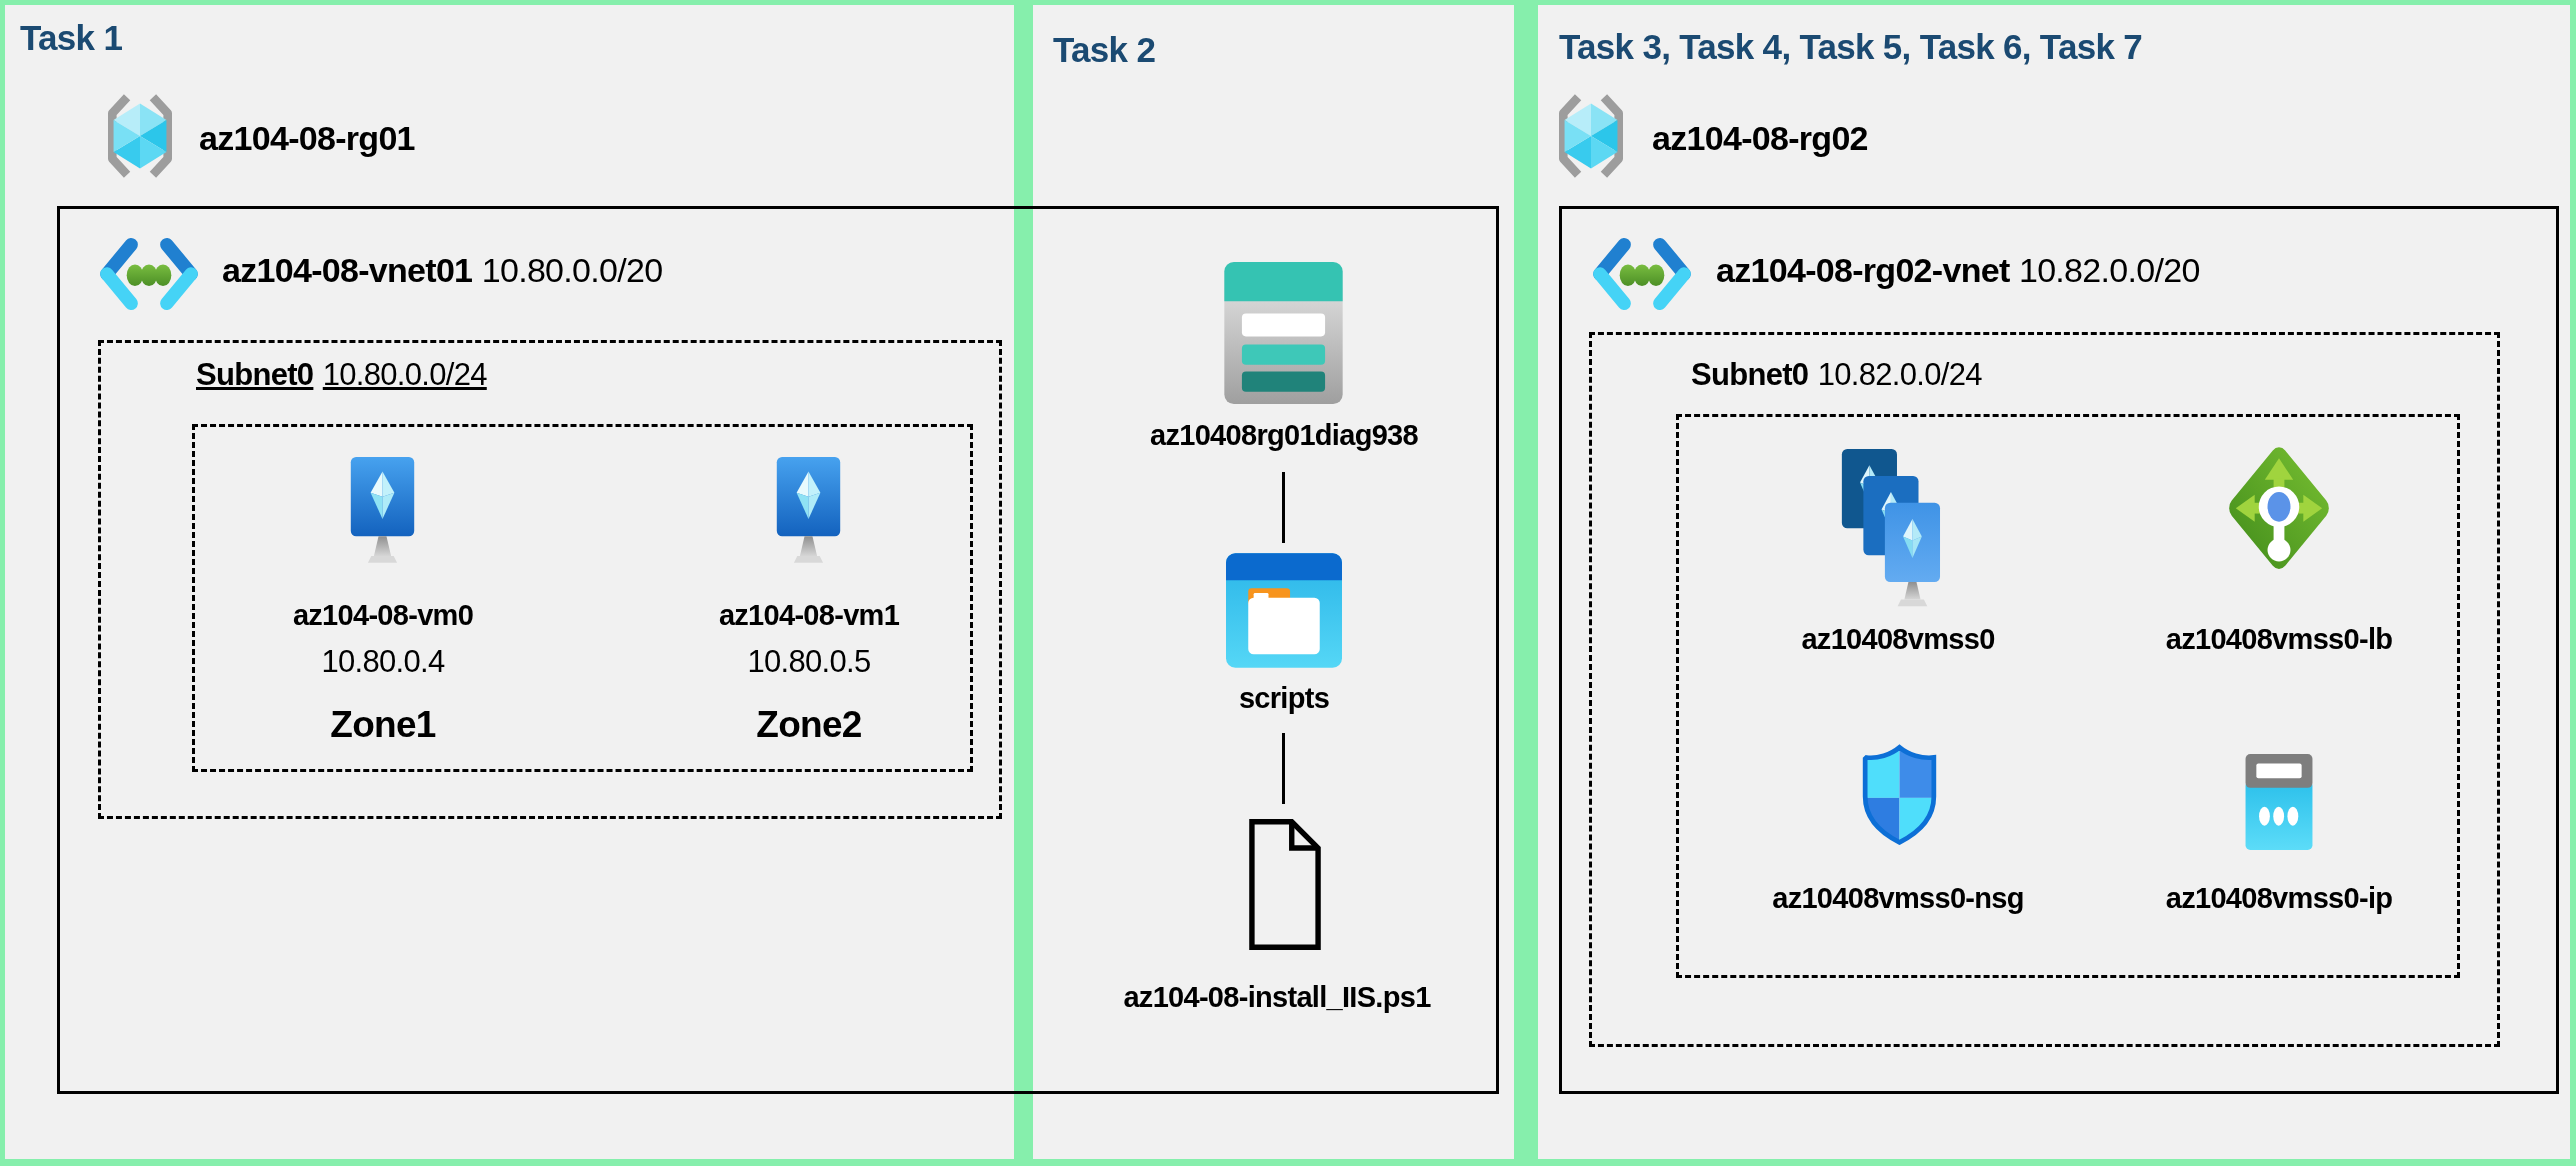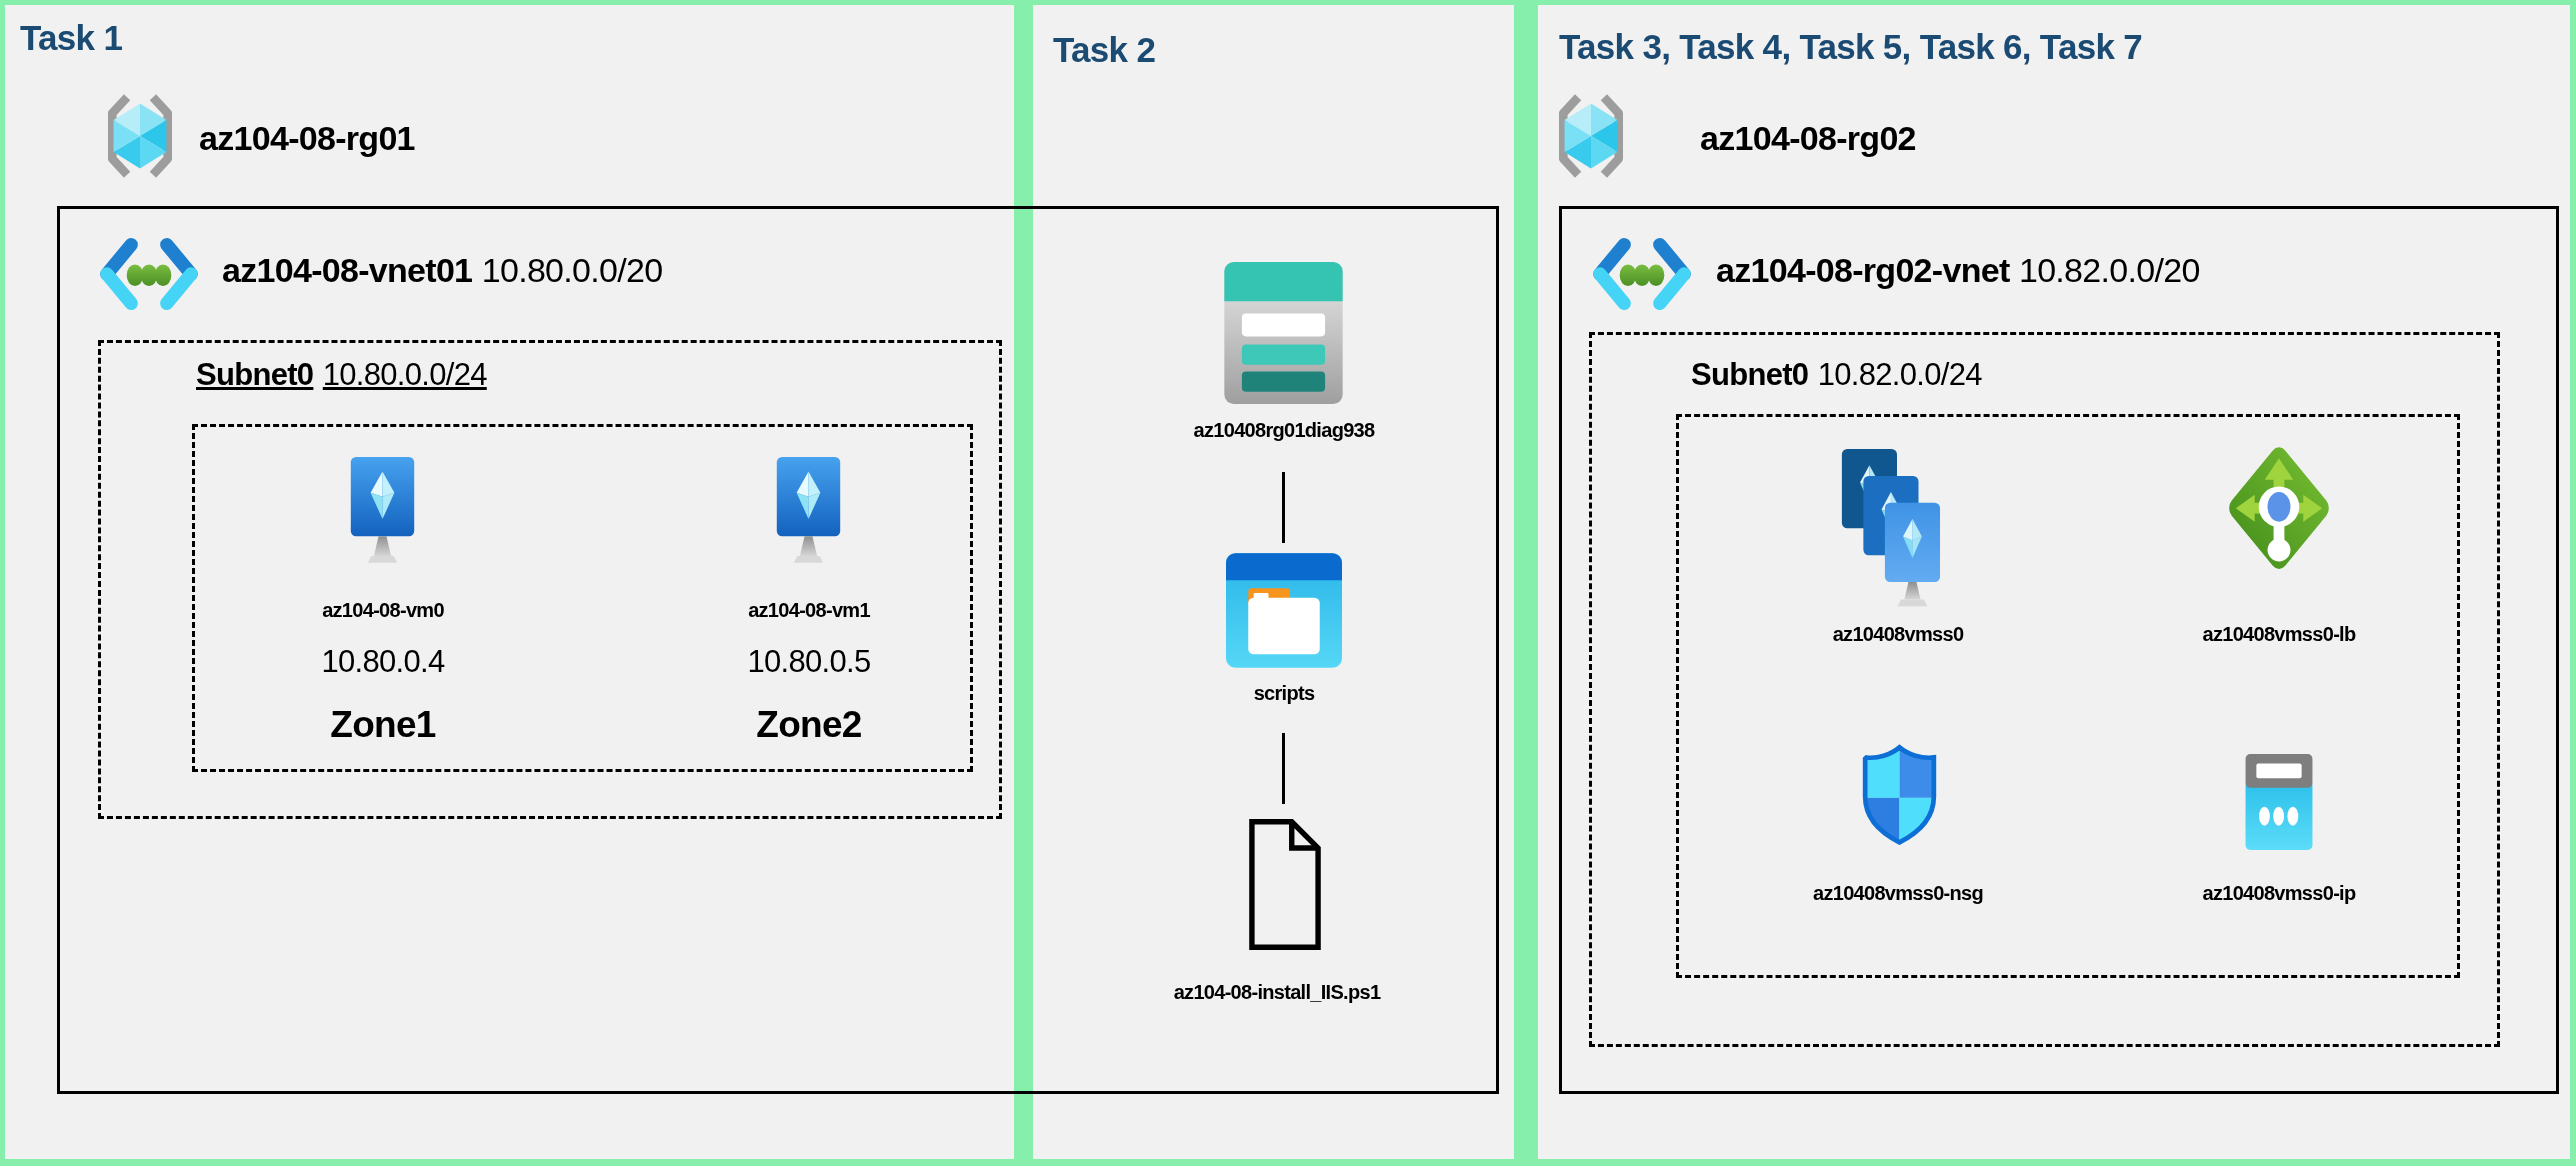--- a/index.html
+++ b/index.html
@@ -6,21 +6,21 @@
   .canvas{position:relative;width:2576px;height:1166px;background:#86efac;
           font-family:"Liberation Sans",sans-serif;color:#000;overflow:hidden;}
   .col{position:absolute;top:5.4px;height:1154px;background:#f1f1f1;}
   .col1{left:5.4px;width:1009px;}
   .col2{left:1033px;width:481px;}
   .col3{left:1538px;width:1032px;}
   .task-header{position:absolute;font-size:35px;font-weight:700;color:#1b4a72;white-space:nowrap;letter-spacing:-0.7px;}
   .solid-box{position:absolute;border:3.4px solid #000;}
   .dashed-box{position:absolute;border:3.4px dashed #000;}
   .icon{position:absolute;}
-  .lbl{position:absolute;font-size:20px;font-weight:700;white-space:nowrap;letter-spacing:-0.7px;}
+  .lbl{position:absolute;font-size:29px;font-weight:700;white-space:nowrap;letter-spacing:-0.7px;}
   .lbl-c{transform:translateX(-50%);text-align:center;}
   .inline-lbl{position:absolute;font-size:34px;white-space:nowrap;letter-spacing:-0.7px;}
   .inline-lbl .name{font-weight:700;}
   .inline-lbl .cidr{font-weight:400;margin-left:9.4px;}
   .subnet-lbl{font-size:31px;}
   .ip-lbl{font-weight:400;font-size:31px;}
   .zone-lbl{font-size:37px;}
   .connector{position:absolute;width:3.4px;background:#000;}
 </style>
 </head>
@@ -173,21 +173,21 @@
     <polyline points="86,12 110,38 110,112 86,138" fill="none" stroke="#9d9d9d" stroke-width="14" stroke-linejoin="round"></polyline>
     <g>
       <polygon points="22,49 65,22 65,75" fill="#b7edf9"></polygon>
       <polygon points="65,22 108,49 65,75" fill="#8ae3f5"></polygon>
       <polygon points="108,49 108,101 65,75" fill="#2cc6ea"></polygon>
       <polygon points="108,101 65,128 65,75" fill="#5cd8f3"></polygon>
       <polygon points="65,128 22,101 65,75" fill="#38cbee"></polygon>
       <polygon points="22,101 22,49 65,75" fill="#79e0f5"></polygon>
     </g>
   </svg>
-  <div class="lbl" style="left:1652px;top:119px;font-size:34px;margin-left:48px;">az104-08-rg02</div>
+  <div class="lbl" style="left:1652px;top:119px;font-size:34px;">az104-08-rg02</div>
 
   <svg class="icon" style="left:1591px;top:235px;" width="102" height="78" viewBox="0 0 160 120">
     <line x1="14" y1="60" x2="52" y2="14" stroke="#2080d0" stroke-width="21" stroke-linecap="round"></line>
     <line x1="146" y1="60" x2="108" y2="14" stroke="#2080d0" stroke-width="21" stroke-linecap="round"></line>
     <line x1="14" y1="60" x2="52" y2="106" stroke="#45d3f6" stroke-width="21" stroke-linecap="round"></line>
     <line x1="146" y1="60" x2="108" y2="106" stroke="#45d3f6" stroke-width="21" stroke-linecap="round"></line>
     <ellipse cx="58" cy="62" rx="13" ry="17" fill="url(#dotgrad)"></ellipse>
     <ellipse cx="80" cy="62" rx="13" ry="17" fill="url(#dotgrad)"></ellipse>
     <ellipse cx="102" cy="62" rx="13" ry="17" fill="url(#dotgrad)"></ellipse>
   </svg>

